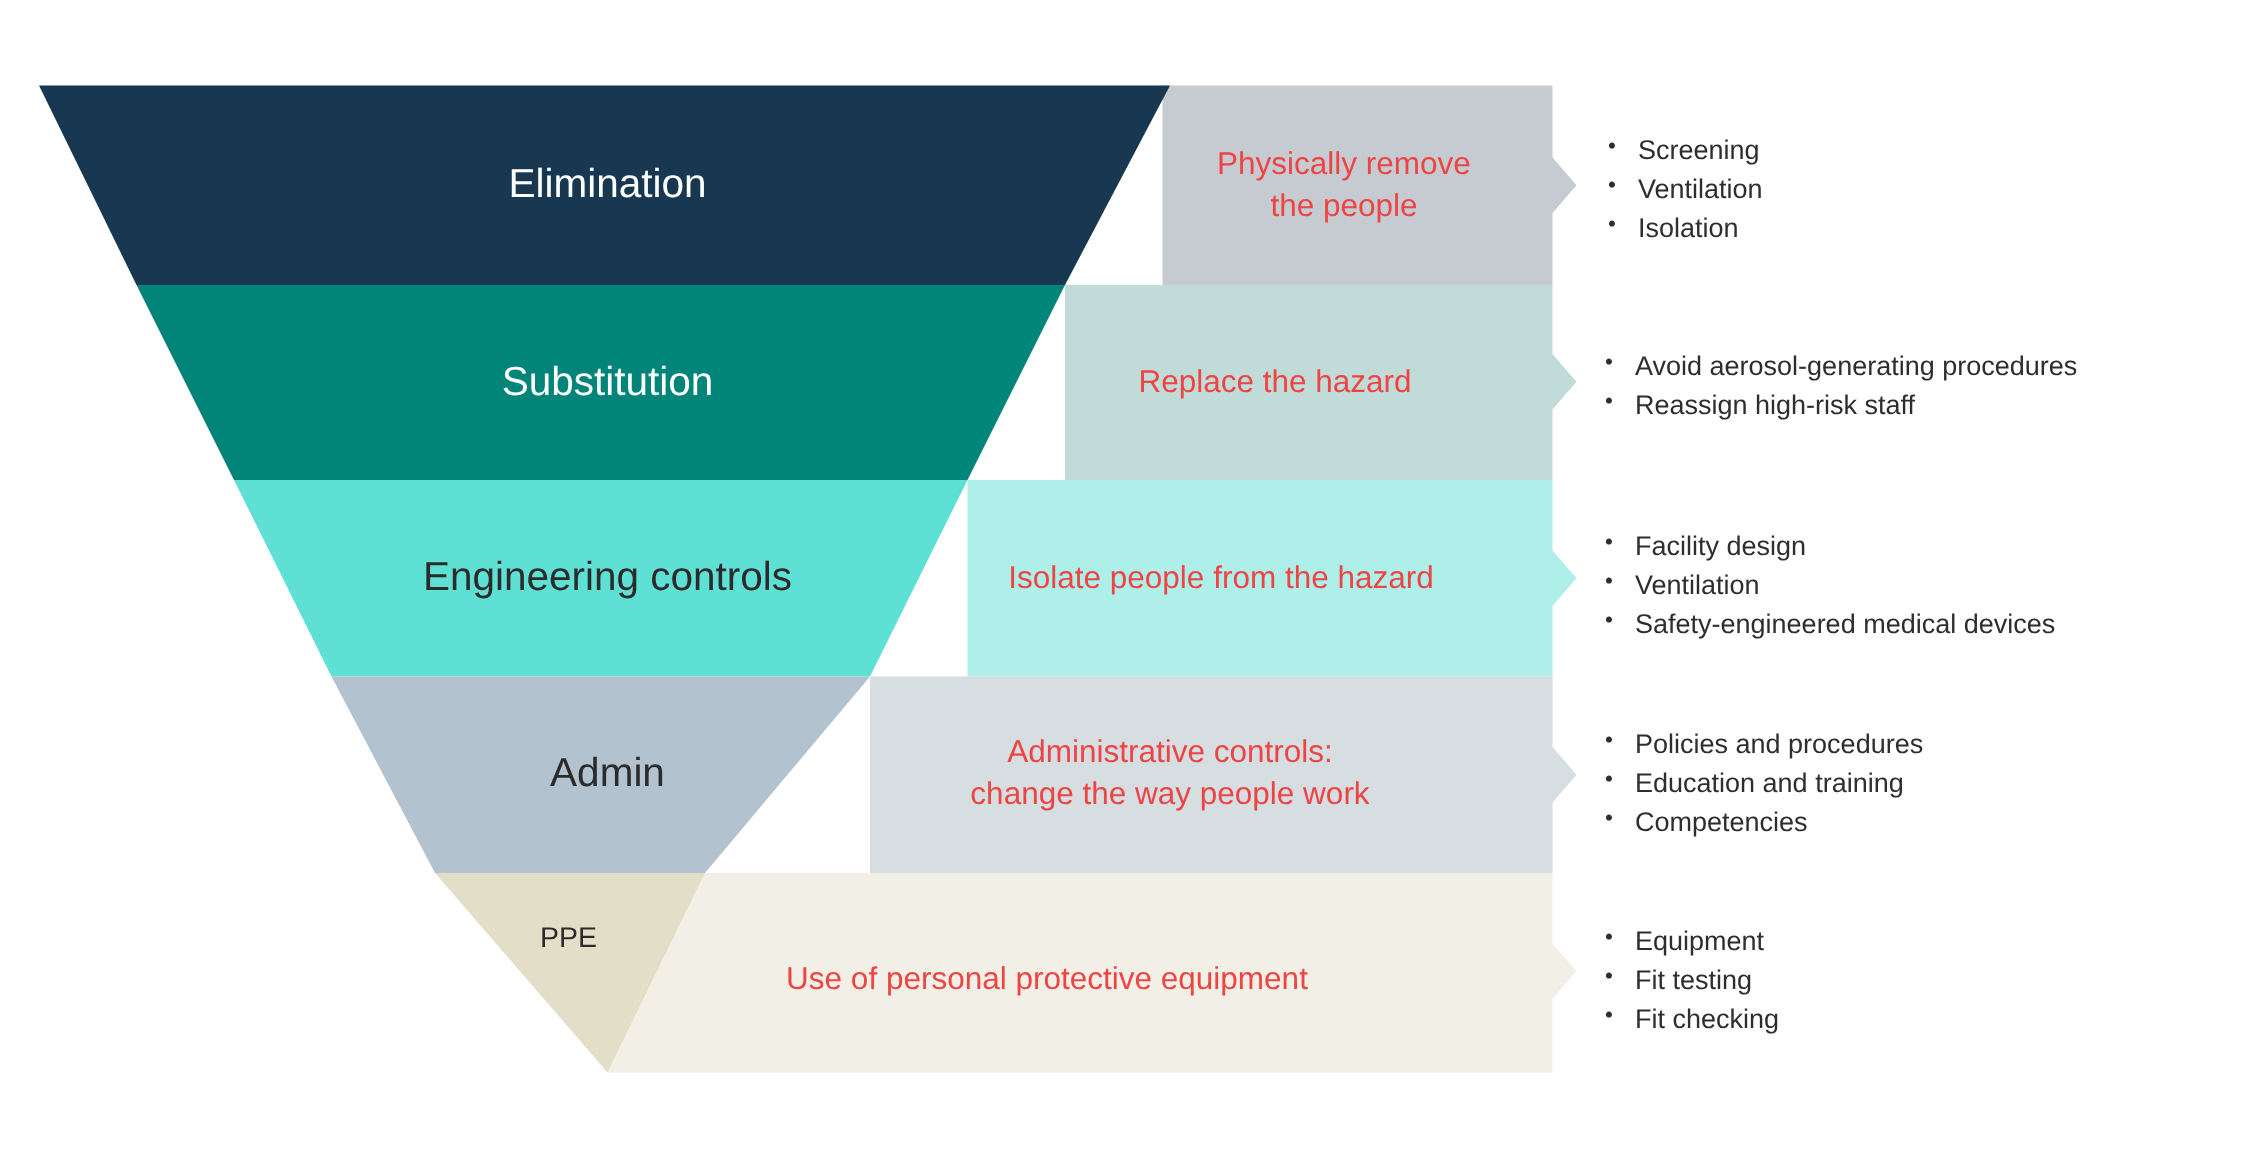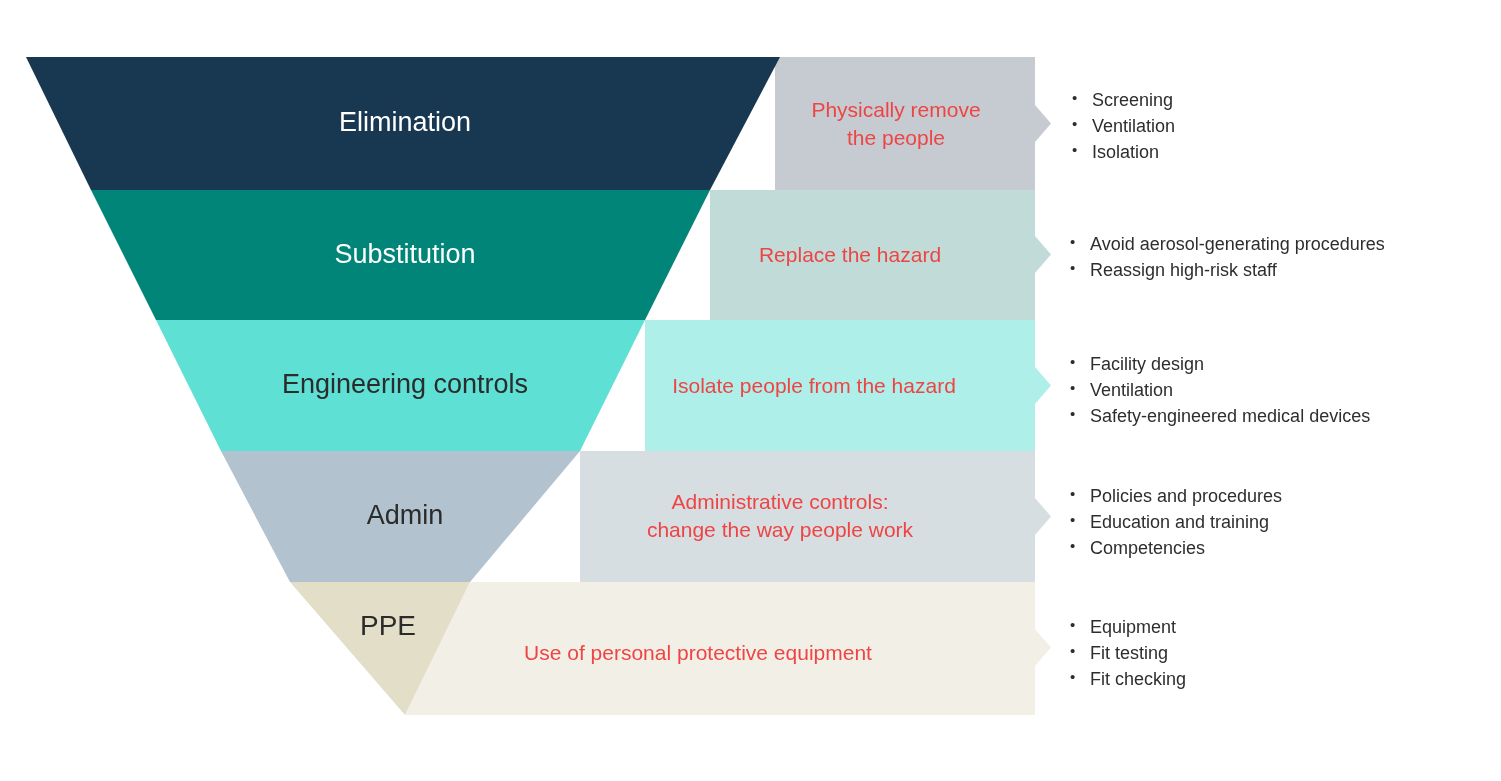--- a/index.html
+++ b/index.html
@@ -79,21 +79,21 @@
   </div>
   <div class="band-label on-dark" style="left: 230px; top: 232px; width: 350px; height: 46px; color: rgb(255, 255, 255);">
     <span>Substitution</span>
   </div>
   <div class="band-label on-light" style="left: 230px; top: 362px; width: 350px; height: 46px; color: rgb(43, 43, 43);">
     <span>Engineering controls</span>
   </div>
   <div class="band-label on-light" style="left: 230px; top: 493px; width: 350px; height: 46px; color: rgb(43, 43, 43);">
     <span>Admin</span>
   </div>
-  <div class="band-label on-light" style="left: 275px; top: 604px; width: 260px; height: 44px; font-size: 28px; justify-content: flex-start; padding-left: 85px; box-sizing: border-box; color: rgb(43, 43, 43);">
+  <div class="band-label on-light" style="left: 275px; top: 604px; width: 260px; height: 44px; font-size: 19px; justify-content: flex-start; padding-left: 85px; box-sizing: border-box; color: rgb(43, 43, 43);">
     <span>PPE</span>
   </div>
 
   <div class="band-desc" style="left:786px;top:88px;width:220px;height:72px;">
     <span>
       <span>Physically remove</span><br>
       <span>the people</span>
     </span>
   </div>
 

